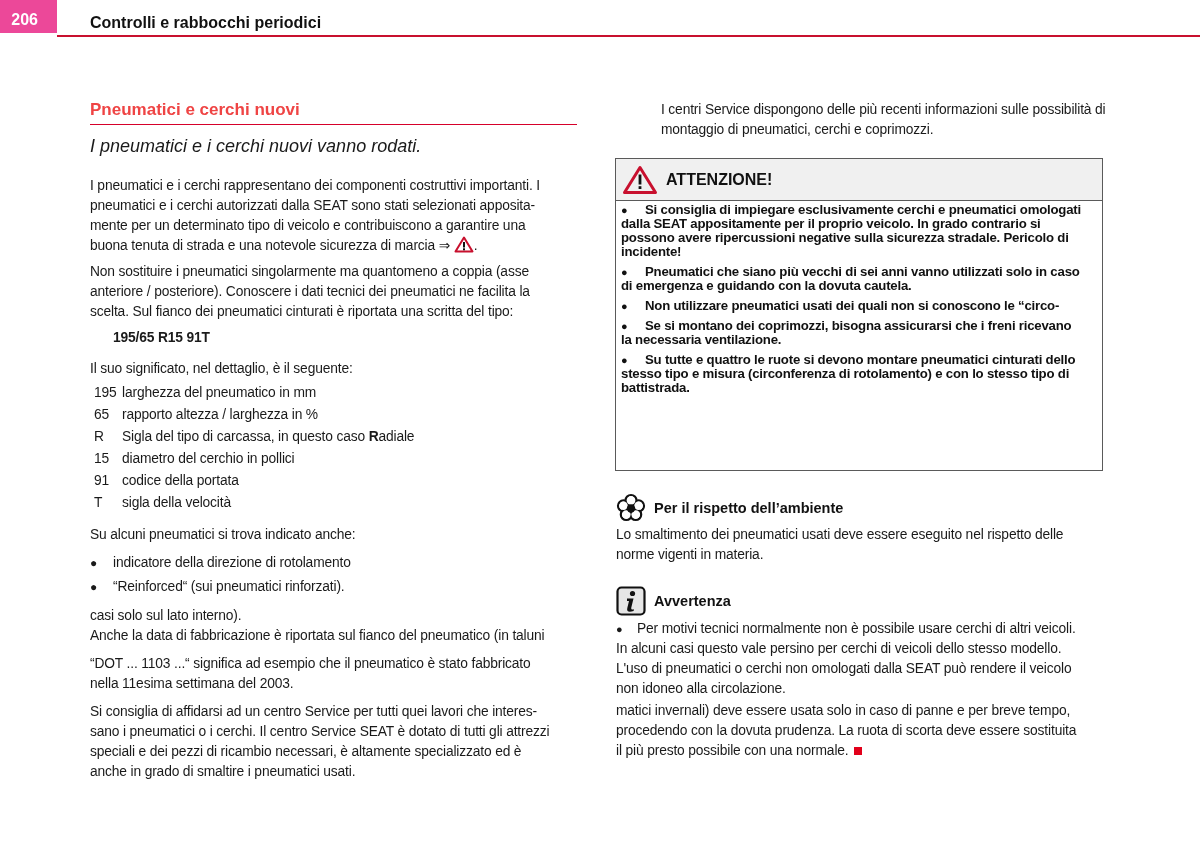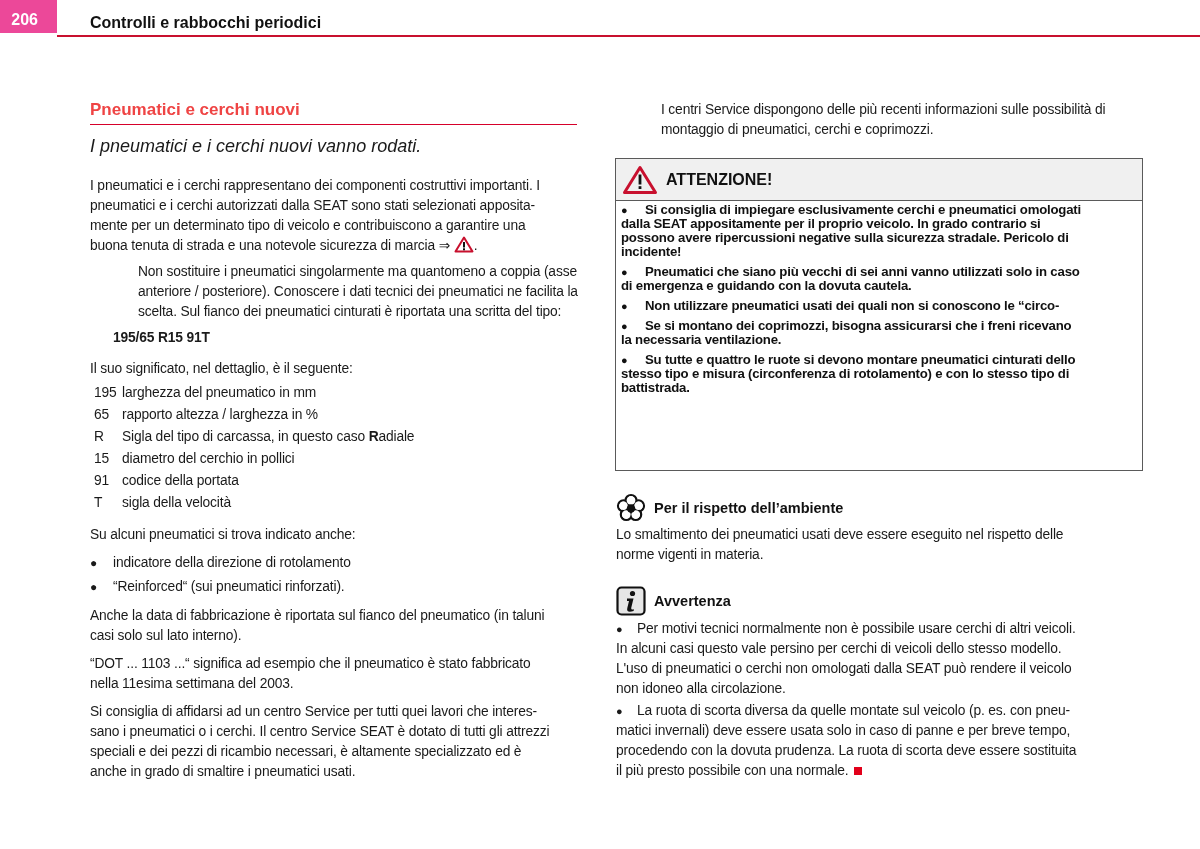--- a/index.html
+++ b/index.html
@@ -43,21 +43,21 @@
   .def-row { display: flex; height: 22px; }
   .def-key { width: 28px; flex: none; }
 
   .bullet-row { display: flex; height: 24px; }
   .bullet-dot { width: 23px; flex: none; font-size: 12px; }
 
   .inline-warn { display: inline-block; vertical-align: -3px; width: 20px; height: 17px; }
 
   
   .warn-box {
-    position: absolute; left: 615px; top: 158px; width: 528px; height: 313px;
+    position: absolute; left: 615px; top: 158px; width: 488px; height: 313px;
     border: 1.5px solid #5a5a5a;
   }
   .warn-head {
     height: 42px; background: #f0f0f0; border-bottom: 1.5px solid #5a5a5a;
     display: flex; align-items: center; padding-left: 6px;
   }
   .warn-head-icon { width: 36px; height: 30px; margin-right: 8px; }
   .warn-head-label { font-family: "Liberation Sans", sans-serif; font-weight: bold; font-size: 16px; color: #111; }
   .warn-body { padding: 2px 4px 0 5px; }
   .warn-item {
@@ -94,21 +94,21 @@
     <span>buona tenuta di strada e una notevole sicurezza di marcia</span>
     <span>⇒</span>
     <svg class="inline-warn" viewBox="0 0 20 17">
       <path d="M10 1.5 L18.5 15.5 L1.5 15.5 Z" fill="none" stroke="#c8102e" stroke-width="2" stroke-linejoin="round"></path>
       <rect x="9" y="6" width="2" height="5.5" fill="#111"></rect>
       <rect x="9" y="12.3" width="2" height="2" fill="#111"></rect>
     </svg><span>.</span>
   </div>
 </div>
 
-<div class="p txt" style="left:90px; top:262px; width:490px;margin-left:48px;">
+<div class="p txt" style="left:90px; top:262px; width:490px;">
   <div>Non sostituire i pneumatici singolarmente ma quantomeno a coppia (asse</div>
   <div>anteriore / posteriore). Conoscere i dati tecnici dei pneumatici ne facilita la</div>
   <div>scelta. Sul fianco dei pneumatici cinturati è riportata una scritta del tipo:</div>
 </div>
 
 <div class="p txt bold" style="left:113px; top:328px;">195/65 R15 91T</div>
 
 <div class="p txt" style="left:90px; top:359px;">Il suo significato, nel dettaglio, è il seguente:</div>
 
 <div class="p txt" style="left:73px; top:383px; width:490px;margin-left:21px;">
@@ -145,22 +145,22 @@
     <span class="bullet-dot">●</span>
     <span>indicatore della direzione di rotolamento</span>
   </div>
   <div class="bullet-row">
     <span class="bullet-dot">●</span>
     <span>“Reinforced“ (sui pneumatici rinforzati).</span>
   </div>
 </div>
 
 <div class="p txt" style="left:90px; top:606px; width:490px;">
+  <div>casi solo sul lato interno).</div>
   <div>Anche la data di fabbricazione è riportata sul fianco del pneumatico (in taluni</div>
-  <div>casi solo sul lato interno).</div>
 </div>
 
 <div class="p txt" style="left:90px; top:654px; width:490px;">
   <div>“DOT ... 1103 ...“ significa ad esempio che il pneumatico è stato fabbricato</div>
   <div>nella 11esima settimana del 2003.</div>
 </div>
 
 <div class="p txt" style="left:90px; top:702px; width:490px;">
   <div>Si consiglia di affidarsi ad un centro Service per tutti quei lavori che interes-</div>
   <div>sano i pneumatici o i cerchi. Il centro Service SEAT è dotato di tutti gli attrezzi</div>
@@ -243,17 +243,16 @@
 </div>
 
 <div class="p txt para-bullet" style="left:616px; top:619px; width:490px;">
   <div><span class="dot">●</span><span>Per motivi tecnici normalmente non è possibile usare cerchi di altri veicoli.</span></div>
   <div>In alcuni casi questo vale persino per cerchi di veicoli dello stesso modello.</div>
   <div>L'uso di pneumatici o cerchi non omologati dalla SEAT può rendere il veicolo</div>
   <div>non idoneo alla circolazione.</div>
 </div>
 
 <div class="p txt para-bullet" style="left:616px; top:701px; width:490px;">
-  <div><span class="dot">●</span><span>La ruota di scorta diversa da quelle montate sul veicolo (p. es. con pneu-</span></div>
   <div>matici invernali) deve essere usata solo in caso di panne e per breve tempo,</div>
   <div>procedendo con la dovuta prudenza. La ruota di scorta deve essere sostituita</div>
   <div><span>il più presto possibile con una normale.</span><span class="end-mark"></span></div>
 </div>
 
 </body></html>

